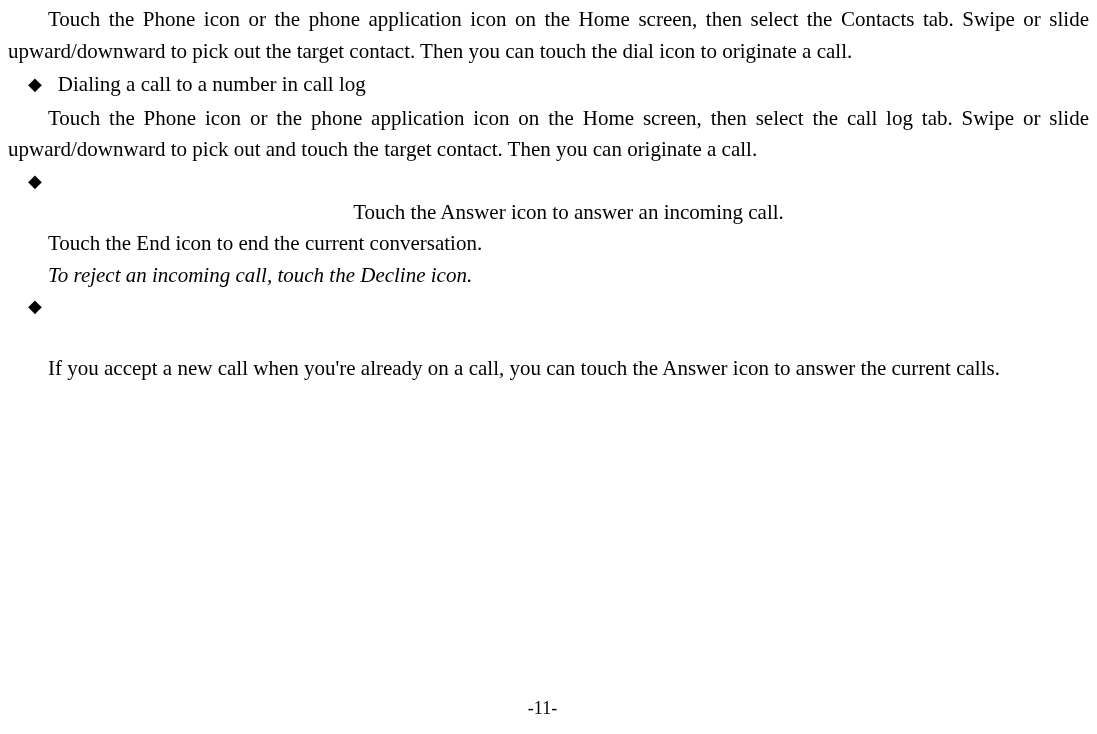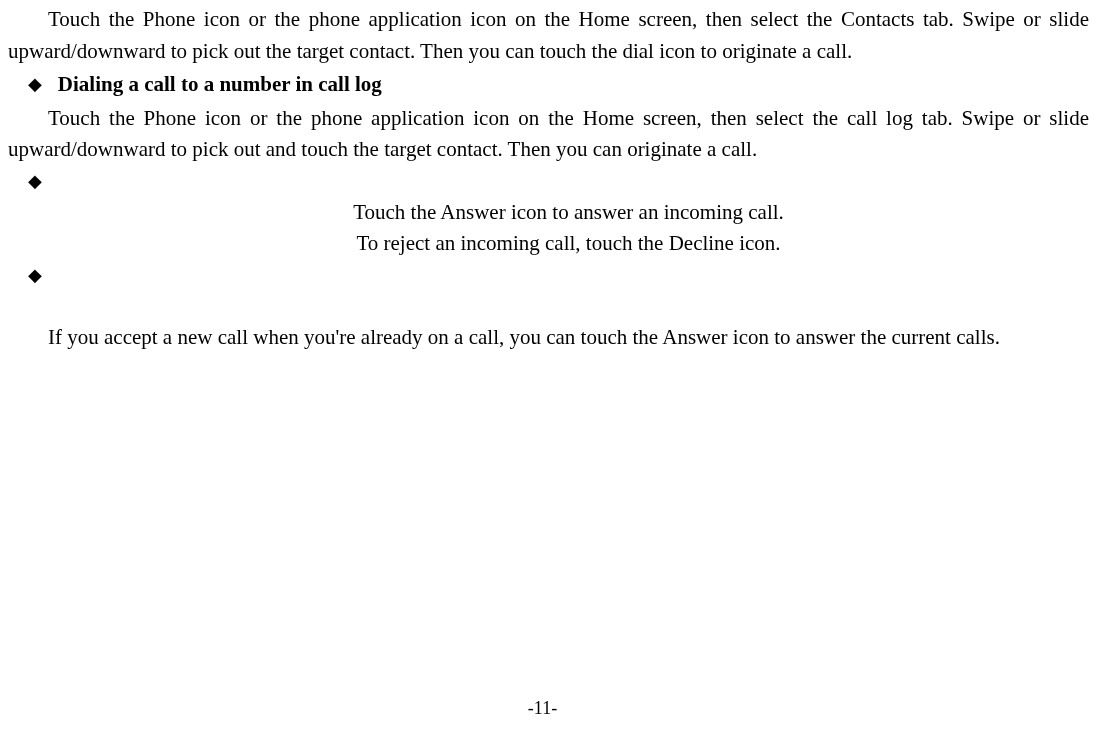--- a/index.html
+++ b/index.html
@@ -31,21 +31,21 @@
       margin-left: 20px;
       margin-top: 2px;
       margin-bottom: 2px;
     }
     .diamond {
       display: inline-block;
       margin-right: 16px;
       font-size: 18px;
     }
     .bold {
-      font-weight: bold;
+      font-weight: normal;
     }
     .page-number {
       position: absolute;
       bottom: 12px;
       left: 0;
       right: 12px;
       text-align: center;
       font-size: 18px;
       font-family: Liberation Serif, serif;
     }
@@ -61,21 +61,22 @@
     <span class="bold">Dialing a call to a number in call log</span>
   </div>
 
   <p class="para" style="text-indent:40px;text-align:justify;">Touch the Phone icon or the phone application icon on the Home screen, then select the call log tab. Swipe or slide upward/downward to pick out and touch the target contact. Then you can originate a call.</p>
 
   <div class="bullet-heading">
     <span class="diamond">◆</span>
   </div>
 
   <p class="para" style="text-indent:40px;text-align:center;">Touch the Answer icon to answer an incoming call.</p>
-  <p class="para" style="text-indent:40px;text-align:center;">To reject an incoming call, touch the Decline icon.</p>
+  <p class="para" style="text-indent:40px;text-align:left;">Touch the End icon to end the current conversation.</p>
+  <p class="para" style="text-indent:40px;text-align:left;font-style:italic;">To reject an incoming call, touch the Decline icon.</p>
 
   <div class="bullet-heading">
     <span class="diamond">◆</span>
   </div>
 
   <p class="para" style="text-indent:40px;text-align:justify;margin-top:33px;">If you accept a new call when you're already on a call, you can touch the Answer icon to answer the current calls.</p>
 </div>
 
 <div class="page-number">-11-</div>
 

